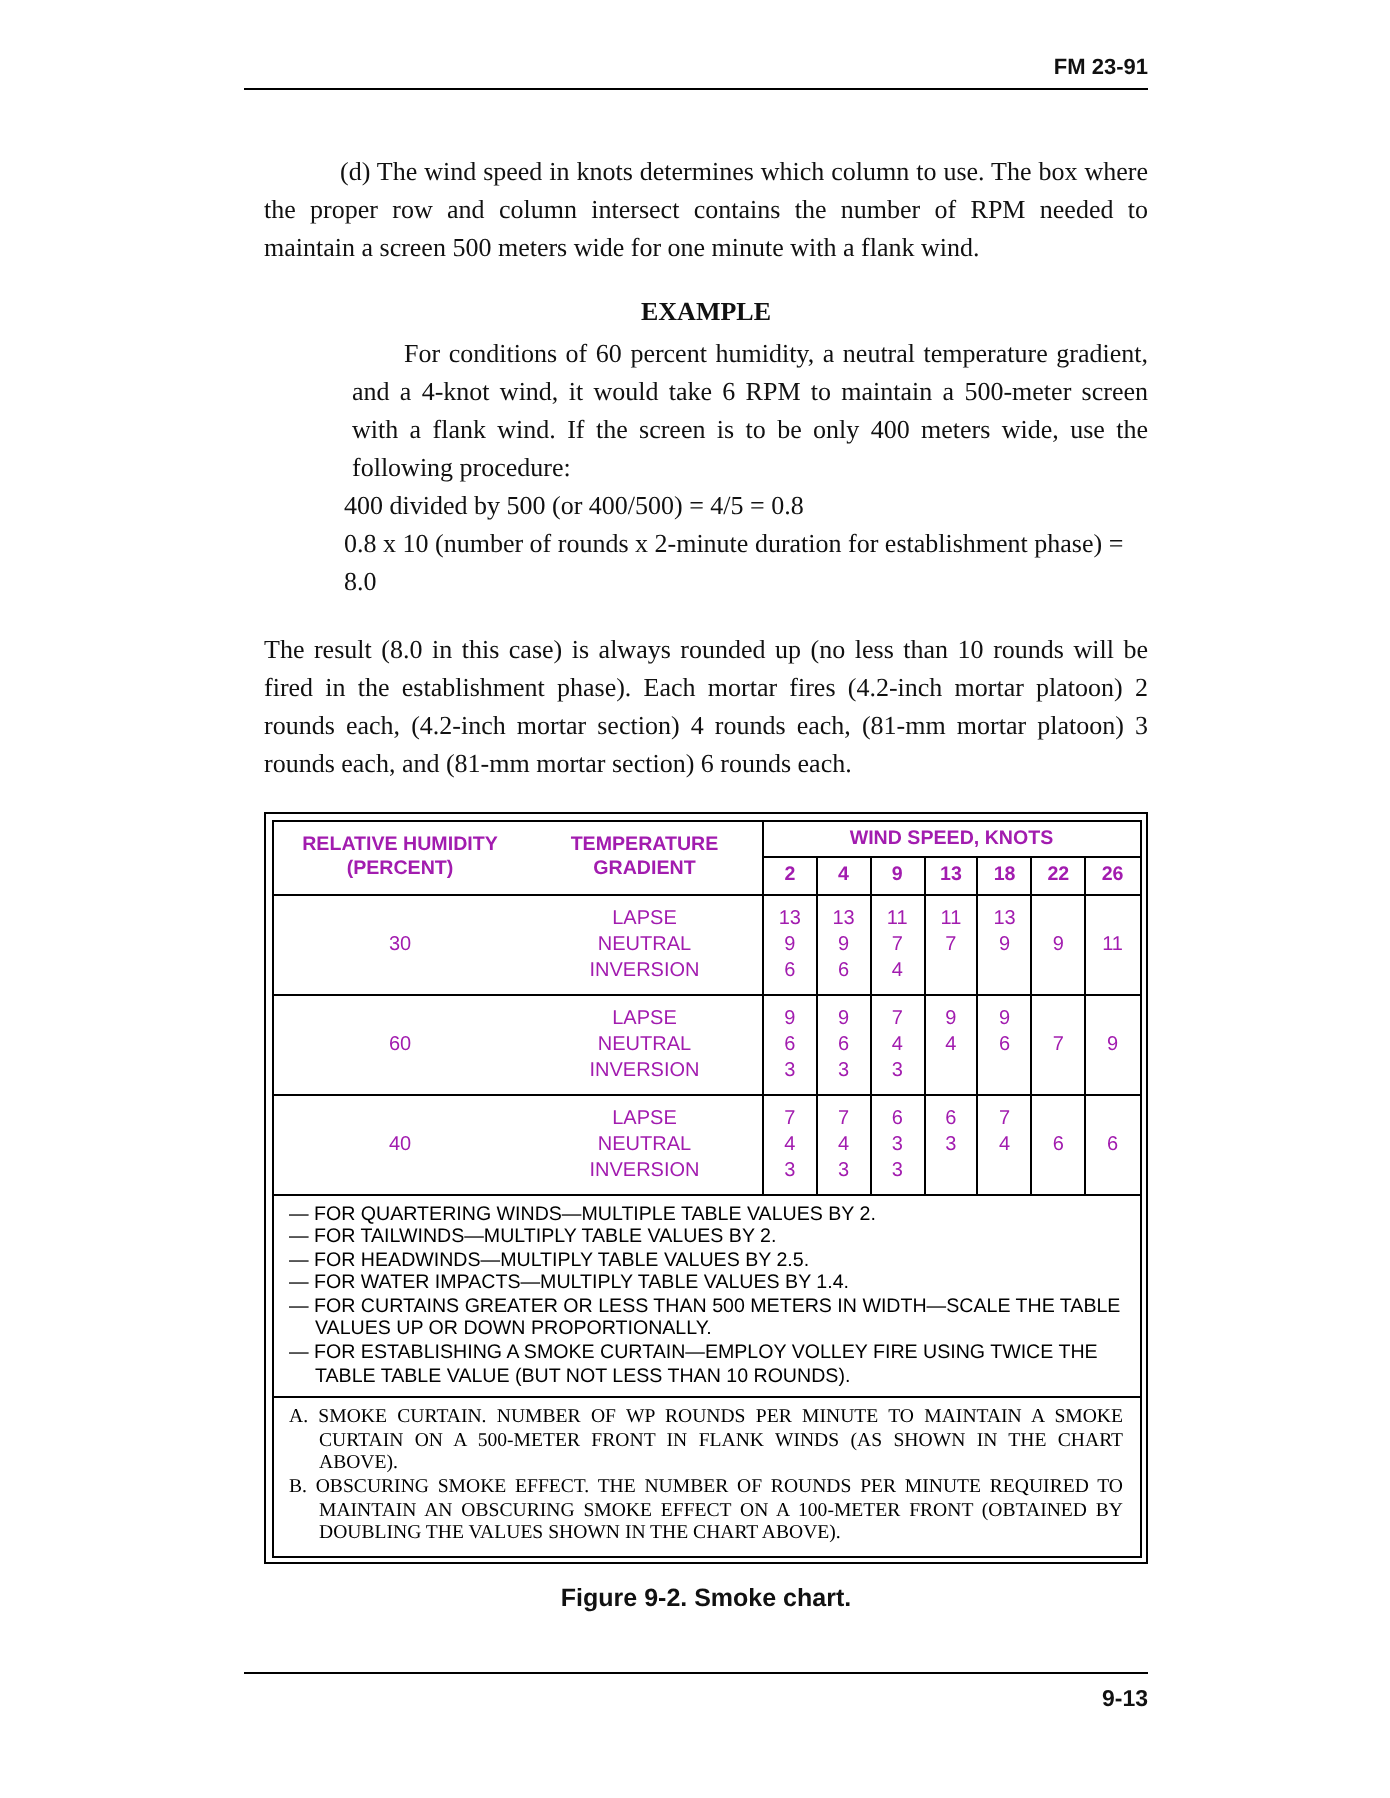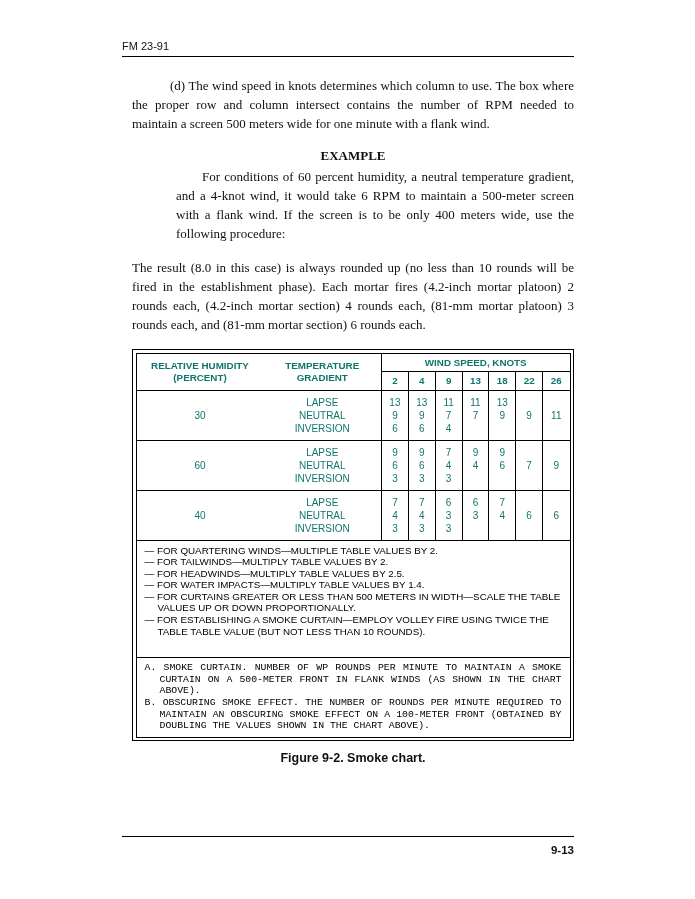--- a/index.html
+++ b/index.html
@@ -17,25 +17,24 @@
   
   .page-header {
     position: absolute;
     top: 28px;
     left: 122px;
     right: 121px;
     border-bottom: 1.5px solid #000;
   }
   .header-ref {
     font-family: "Liberation Sans", sans-serif;
-    font-weight: normal;
+    font-weight: bold;
     font-size: 11px;
-    text-align: left;
+    text-align: right;
     padding-bottom: 4px;
-    margin-top: 12px;
   }
 
   
   .content {
     position: absolute;
     top: 76px;
     left: 132px;
     right: 121px;
   }
   .para {
@@ -63,21 +62,21 @@
   .figure { margin: 15px 0 0; }
   .figure-box { border: 1.5px solid #000; padding: 2.5px; }
   .figure-box-inner { border: 1.5px solid #000; }
 
   .smoke-table {
     width: 100%;
     table-layout: fixed;
     border-collapse: collapse;
     border-bottom: 1.5px solid #000;
     font-family: "Liberation Sans", sans-serif;
-    color: #0f766e;
+    color: #a21caf;
   }
   .c-hum { width: 127px; }
   .c-grad { width: 118px; }
   .smoke-table th {
     font-size: 9.8px;
     font-weight: bold;
     text-align: center;
     vertical-align: middle;
     line-height: 11.5px;
     padding: 3px 2px;
@@ -105,26 +104,25 @@
     padding: 4px 8px 4px;
     font-family: "Liberation Sans", sans-serif;
     font-size: 9.8px;
     line-height: 11.6px;
     color: #000;
   }
   .note { margin: 0; padding-left: 13px; text-indent: -13px; }
   .footnotes {
     border-top: 1.5px solid #000;
     padding: 4px 8px 5px;
-    font-family: Liberation Mono, monospace;
+    font-family: Liberation Serif, serif;
     font-size: 9.8px;
     line-height: 11.6px;
     text-align: justify;
     color: #000;
-    margin-top: 16px;
   }
   .footnote { margin: 0; padding-left: 15px; text-indent: -15px; }
 
   .figure-caption {
     font-family: "Liberation Sans", sans-serif;
     font-weight: bold;
     font-size: 12.5px;
     text-align: center;
     margin-top: 10px;
   }
@@ -153,20 +151,22 @@
   <header class="page-header">
     <div class="header-ref">FM 23-91</div>
   </header>
 
   <main class="content">
 
     <p class="para para-d">(d) The wind speed in knots determines which column to use. The box where the proper row and column intersect contains the number of RPM needed to maintain a screen 500 meters wide for one minute with a flank wind.</p>
 
     <h3 class="example-heading">EXAMPLE</h3>
     <p class="para example-para">For conditions of 60 percent humidity, a neutral temperature gradient, and a 4-knot wind, it would take 6 RPM to maintain a 500-meter screen with a flank wind. If the screen is to be only 400 meters wide, use the following procedure:</p>
+    <p class="calc">400 divided by 500 (or 400/500) = 4/5 = 0.8</p>
+    <p class="calc">0.8 x 10 (number of rounds x 2-minute duration for establishment phase) = 8.0</p>
 
     <p class="para result-para">The result (8.0 in this case) is always rounded up (no less than 10 rounds will be fired in the establishment phase). Each mortar fires (4.2-inch mortar platoon) 2 rounds each, (4.2-inch mortar section) 4 rounds each, (81-mm mortar platoon) 3 rounds each, and (81-mm mortar section) 6 rounds each.</p>
 
     <figure class="figure" style="margin-left:0;margin-right:0;">
       <div class="figure-box">
         <div class="figure-box-inner">
 
           <table class="smoke-table">
             <colgroup>
               <col class="c-hum">

